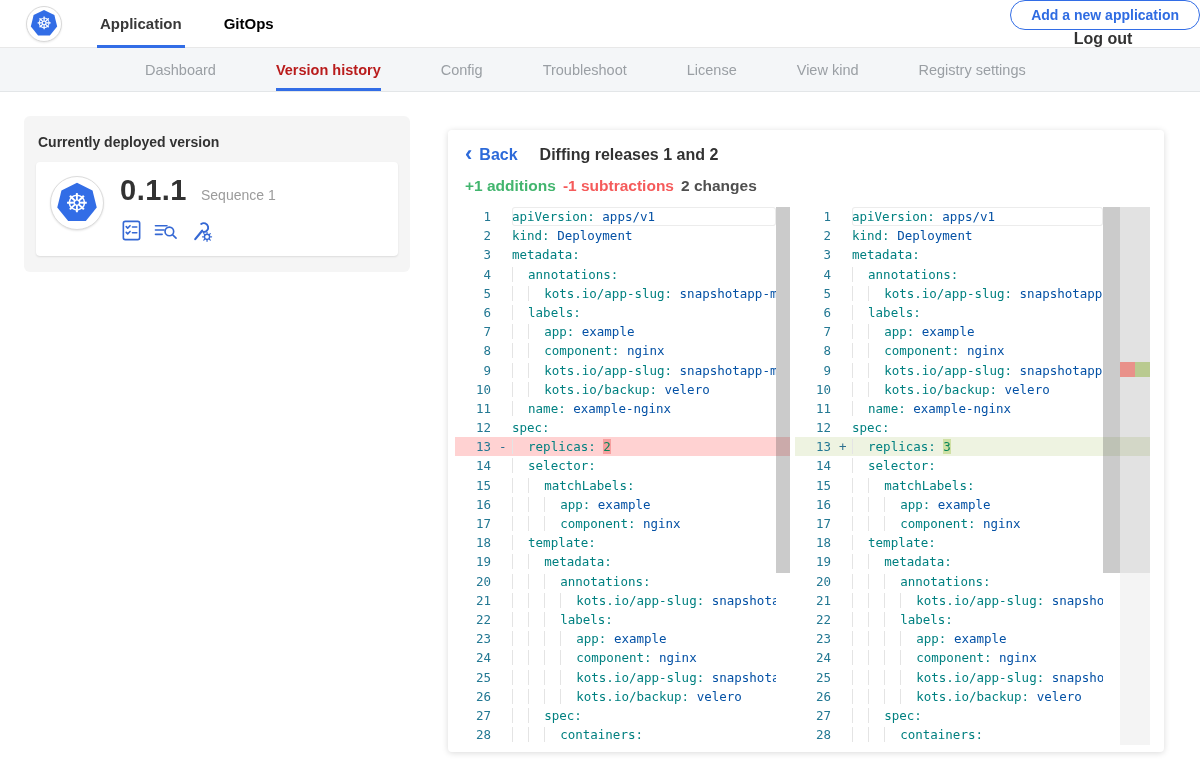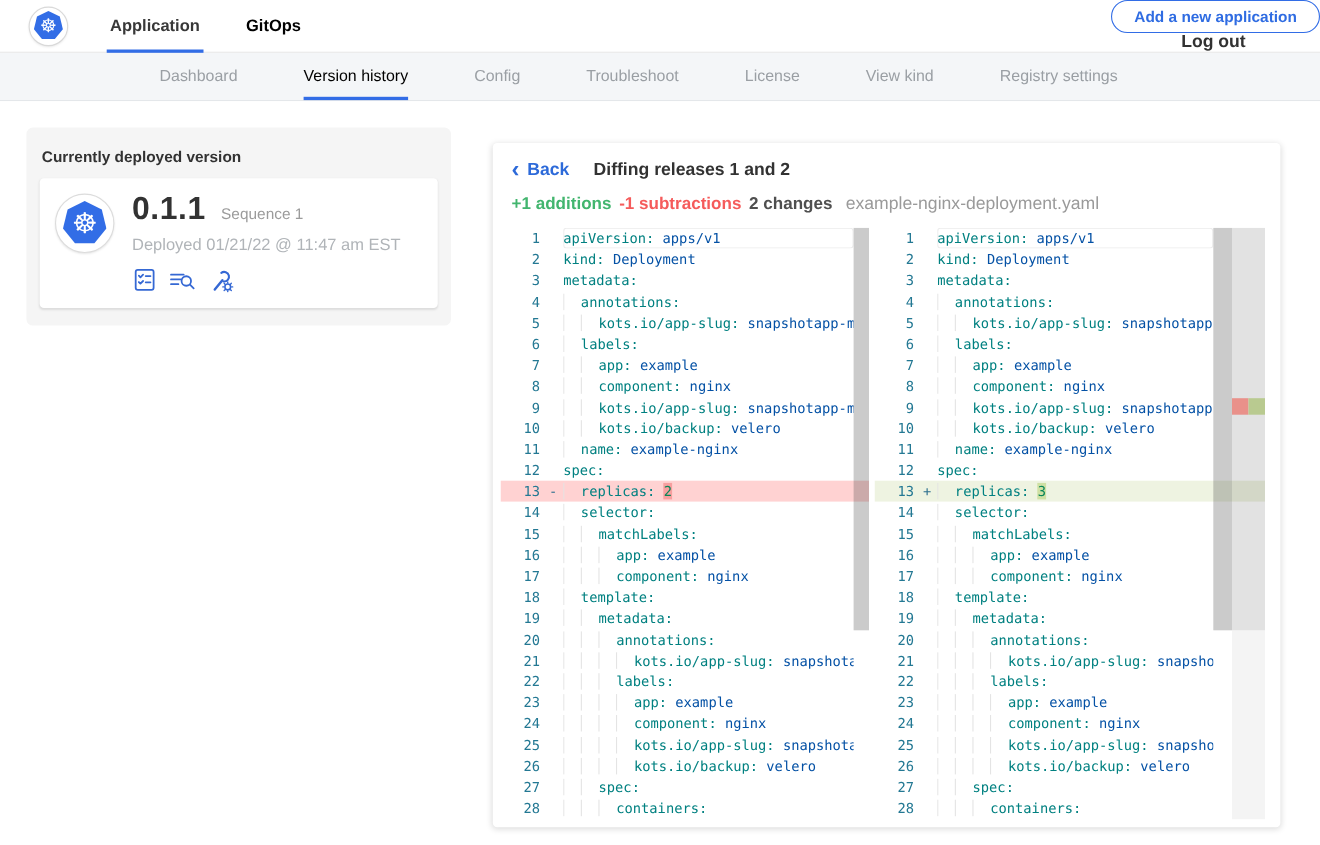--- a/index.html
+++ b/index.html
@@ -27,21 +27,21 @@
   .add-btn { height:30px; padding:0 20px; border:1px solid #326de6; border-radius:16px;
     background:#fff; color:#2f6ce2; font-size:14px; font-weight:700;
     font-family:"Liberation Sans", sans-serif; cursor:pointer; }
   .logout { margin:0 26px 0 22px; font-size:16px; font-weight:700; color:#323232; cursor:pointer; }
 
   
   .subnav { height:44px; background:#f4f6f8; border-bottom:1px solid #e3e6e8;
     display:flex; align-items:stretch; padding-left:145px; }
   .subtab { position:relative; display:flex; align-items:center; font-size:14.5px;
     color:#9a9fa4; margin-right:60px; cursor:pointer; white-space:nowrap; }
-  .subtab.active { color:#000000; font-weight:400; }
+  .subtab.active { color:#b91c1c; font-weight:700; }
   .subtab.active::after { content:""; position:absolute; left:0; right:0; bottom:0;
     height:3px; background:#326de6; }
 
   
   .main { position:relative; width:1200px; height:676px; background:#fff; }
   .dep-card { position:absolute; left:24px; top:24px; width:386px; background:#f5f5f5;
     border-radius:6px; padding:12px 12px 16px 12px; }
   .dep-title { font-size:14px; font-weight:700; color:#323232; padding:6px 0 12px 2px; }
   .dep-inner { background:#fff; border-radius:4px; box-shadow:0 1px 2px rgba(0,0,0,.10);
     padding:14px; display:flex; }
@@ -149,21 +149,20 @@
       <div class="dep-badge">
         <div class="hept">
             <span class="wheel">☸</span>
           </div>
       </div>
       <div class="dep-col">
         <div class="ver-row">
           <span class="ver-num">0.1.1</span>
           <span class="ver-seq">Sequence 1</span>
         </div>
-        <div class="dep-when">Deployed 01/21/22 @ 11:47 am EST</div>
         <div class="dep-icons">
           <span class="ico">
             <svg width="23" height="23" viewBox="0 0 24 24">
               <rect x="3.5" y="2.5" width="17" height="19" rx="2"></rect>
               <path d="M6.5 8 l1.5 1.5 L10.5 7"></path>
                 <line x1="13" y1="8.3" x2="17.5" y2="8.3"></line>
               <path d="M6.5 14 l1.5 1.5 L10.5 13"></path>
                 <line x1="13" y1="14.3" x2="17.5" y2="14.3"></line>
             </svg>
           </span>
@@ -194,21 +193,20 @@
       <span class="back-link">
         <span class="back-chev">‹</span>
         <span>Back</span>
       </span>
       <span class="diff-title">Diffing releases 1 and 2</span>
     </div>
     <div class="diff-stats">
       <span class="stat-add">+1 additions</span>
       <span class="stat-sub">-1 subtractions</span>
       <span class="stat-chg">2 changes</span>
-      <span class="stat-file">example-nginx-deployment.yaml</span>
     </div>
 
     <div class="panes">
       <div class="pane pane-left" id="paneL">
           <div class="crow first"><span class="gut">1</span><span class="sgn"></span><span class="code"><span class="yk">apiVersion:</span> <span class="yv">apps/v1</span></span></div>
           <div class="crow"><span class="gut">2</span><span class="sgn"></span><span class="code"><span class="yk">kind:</span> <span class="yv">Deployment</span></span></div>
           <div class="crow"><span class="gut">3</span><span class="sgn"></span><span class="code"><span class="yk">metadata:</span></span></div>
           <div class="crow"><span class="gut">4</span><span class="sgn"></span><span class="code"><span class="ig">&nbsp;&nbsp;</span><span class="yk">annotations:</span></span></div>
           <div class="crow"><span class="gut">5</span><span class="sgn"></span><span class="code"><span class="ig">&nbsp;&nbsp;</span><span class="ig">&nbsp;&nbsp;</span><span class="yk">kots.io/app-slug:</span> <span class="yv">snapshotapp-mu</span></span></div>
           <div class="crow"><span class="gut">6</span><span class="sgn"></span><span class="code"><span class="ig">&nbsp;&nbsp;</span><span class="yk">labels:</span></span></div>

